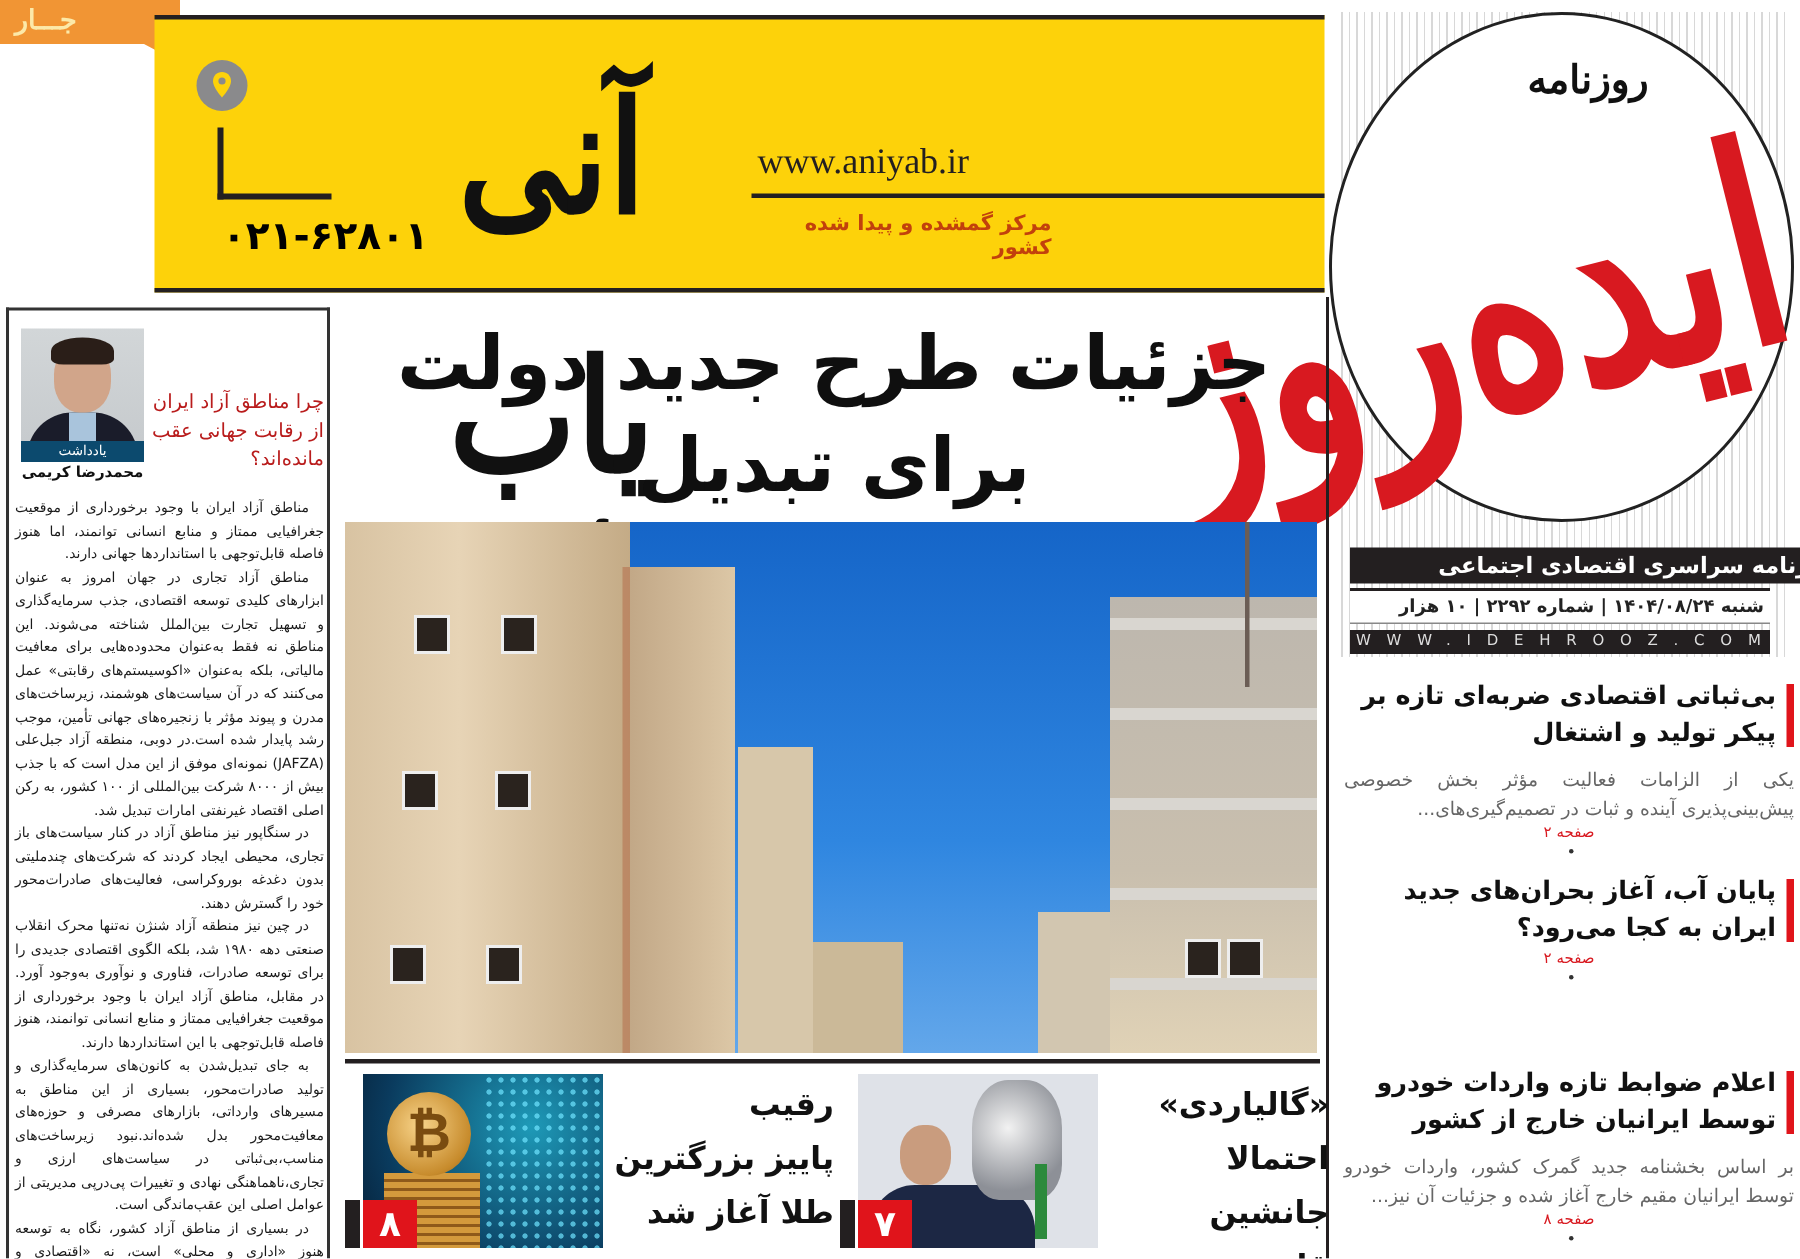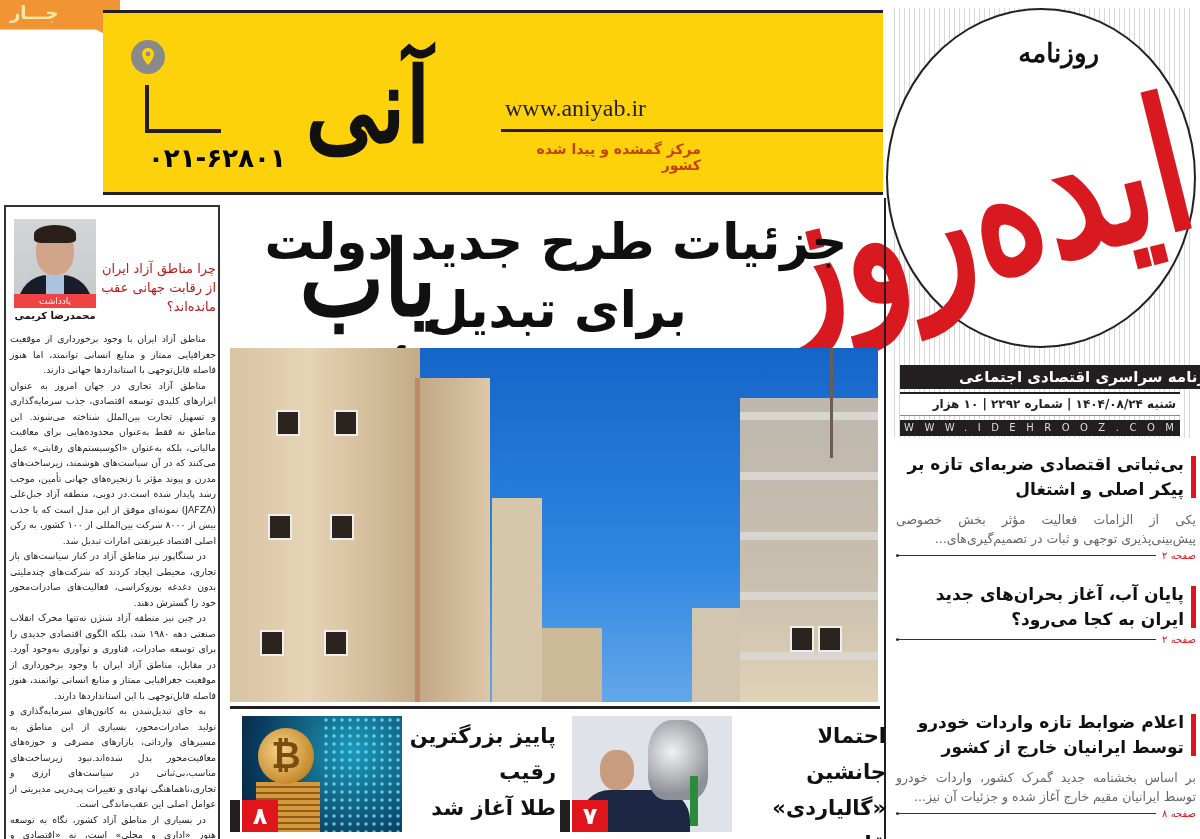--- a/index.html
+++ b/index.html
@@ -16,21 +16,21 @@
     #ad-banner .pin-circle svg { width: 18px; height: 20px; }
     #ad-banner .bracket { left: 42px; top: 72px; width: 76px; height: 48px; border-left: 4px solid #231f20; border-bottom: 4px solid #231f20; }
     #ad-banner .phone { left: 45px; top: 130px; font-family: "DejaVu Sans", sans-serif; font-size: 26px; font-weight: bold; color: #000000; letter-spacing: 1px; }
     #ad-banner .brand { left: 140px; top: 18px; width: 250px; height: 155px; font-family: "DejaVu Serif", serif; font-size: 90px; line-height: 150px; color: #111; font-weight: bold; direction: rtl; text-align: center; transform: scaleY(1.15); }
     #ad-banner .url-line { left: 398px; top: 116px; width: 382px; height: 3px; background: #231f20; }
     #ad-banner .url { left: 402px; top: 82px; font-family: "Liberation Serif", serif; font-size: 24px; color: #231f20; }
     #ad-banner .tagline { left: 398px; top: 128px; width: 200px; font-size: 14px; font-weight: bold; color: #c2410c; }
 
     
     #corner-tab { left: 0; top: 0; width: 120px; height: 42px; background: #f08a1e; opacity: 0.9;
-      clip-path: polygon(0 0, 100% 0, 100% 70%, 92% 70%, 100% 100%, 80% 70%, 0 70%); }
+      clip-path: polygon(0 0, 100% 0, 100% 70%, 92% 70%, 100% 100%, 80% 70%, 0 70%); font-family: Liberation Serif, serif; }
     #corner-tab span { position: absolute; left: 10px; top: 2px; font-size: 18px; font-weight: bold; color: #fce7a0; letter-spacing: 3px; }
 
     
     #masthead { left: 884px; top: 0; width: 316px; height: 440px; }
     #masthead .stripes { position: absolute; left: 6px; top: 8px; width: 300px; height: 430px;
       background: repeating-linear-gradient(90deg, #ffffff 0 4px, #d8d8d8 4px 5px); }
     #masthead .circle { position: absolute; left: 2px; top: 8px; width: 310px; height: 340px; border-radius: 50%;
       background: #fff; border: 2px solid #222; }
     #masthead .ruz { position: absolute; left: 115px; top: 38px; width: 100px; font-size: 26px; font-weight: bold; color: #111; font-family: "DejaVu Serif", serif; }
     #masthead .logo { position: absolute; left: 10px; top: 70px; width: 300px; height: 280px; font-family: "DejaVu Serif", serif; font-size: 140px; font-weight: bold; color: #d81920; line-height: 260px; text-align: center; direction: rtl; transform: rotate(-14deg) scaleY(1.3); }
@@ -58,32 +58,32 @@
     #main-photo .win { position: absolute; width: 24px; height: 26px; background: #2a231e; border: 2px solid #eee; }
     #main-photo .crane { left: 600px; top: 0; width: 3px; height: 110px; background: #6b5d55; }
 
     
     #opinion { left: 4px; top: 205px; width: 216px; height: 634px; border: 2px solid #333; border-bottom: none; background: #fff; }
     #opinion .photo { position: absolute; left: 8px; top: 12px; width: 82px; height: 88px; background: linear-gradient(180deg, #d2d6d8 0%, #c5c9cc 100%); overflow: hidden; }
     #opinion .photo .head { position: absolute; left: 22px; top: 10px; width: 38px; height: 46px; border-radius: 45%; background: #d1a58a; }
     #opinion .photo .hair { position: absolute; left: 20px; top: 6px; width: 42px; height: 18px; border-radius: 50% 50% 20% 20%; background: #2a1e18; }
     #opinion .photo .suit { position: absolute; left: 4px; top: 56px; width: 74px; height: 40px; border-radius: 30px 30px 0 0; background: #1a1c2a; }
     #opinion .photo .shirt { position: absolute; left: 32px; top: 56px; width: 18px; height: 32px; background: #a9c4dc; }
-    #opinion .badge { position: absolute; left: 8px; top: 87px; width: 82px; height: 14px; background: #ef4444; color: #fff; font-size: 9px; text-align: center; line-height: 14px; direction: rtl; }
+    #opinion .badge { position: absolute; left: 8px; top: 87px; width: 82px; height: 14px; background: #0c4a6e; color: #fff; font-size: 9px; text-align: center; line-height: 14px; direction: rtl; }
     #opinion .author { position: absolute; left: 4px; top: 103px; width: 90px; font-size: 10px; font-weight: bold; text-align: center; direction: rtl; }
     #opinion .title { position: absolute; left: 94px; top: 52px; width: 116px; font-size: 13px; line-height: 19px; color: #b91c1c; direction: rtl; text-align: right; }
     #opinion .body { position: absolute; left: 4px; top: 124px; width: 206px; font-size: 9.3px; line-height: 15.5px; color: #1a1a1a; direction: rtl; text-align: justify; }
     #opinion .body p { text-indent: 10px; }
 
     
     .news { position: absolute; left: 896px; width: 300px; direction: rtl; }
     .news .hl { position: relative; padding-right: 12px; font-size: 17px; font-weight: 900; line-height: 25px; color: #111; text-align: right; }
     .news .hl::before { content: ""; position: absolute; right: 0; top: 4px; width: 5px; height: 42px; background: #e0141b; }
     .news .summary { margin-top: 8px; font-size: 12.5px; line-height: 19px; color: #666; text-align: justify; }
-    .news .ref { margin-top: 2px; display: flex; align-items: center; gap: 6px; }
+    .news .ref { margin-top: 2px; display: flex; align-items: center; gap: 6px; flex-direction: column; }
     .news .ref .page { color: #d81920; font-size: 10px; }
     .news .ref .line { flex: 1; height: 1px; background: #333; position: relative; }
     .news .ref .line::after { content: ""; position: absolute; left: 0; top: -1px; width: 3px; height: 3px; border-radius: 50%; background: #333; }
 
     
     #bottom-rule { left: 230px; top: 706px; width: 650px; height: 3px; background: #231f20; }
     .teaser { position: absolute; top: 712px; height: 127px; }
     .teaser .pic { position: absolute; left: 12px; top: 4px; width: 160px; height: 116px; overflow: hidden; }
     .teaser .num { position: absolute; left: 12px; top: 88px; width: 36px; height: 32px; background: #e0141b; color: #fff; font-size: 24px; font-weight: bold; text-align: center; line-height: 32px; }
     .teaser .numbar { position: absolute; left: 0; top: 88px; width: 10px; height: 32px; background: #231f20; }
@@ -176,22 +176,22 @@
   <div class="win" style="left:104px; top:62px"></div>
   <div class="win" style="left:38px; top:166px"></div>
   <div class="win" style="left:100px; top:166px"></div>
   <div class="win" style="left:30px; top:282px"></div>
   <div class="win" style="left:94px; top:282px"></div>
   <div class="win" style="left:560px; top:278px"></div>
   <div class="win" style="left:588px; top:278px"></div>
 </div>
 
 <div class="news" style="top:452px;">
-  <div class="hl">بی‌ثباتی اقتصادی ضربه‌ای تازه بر پیکر اصلی و اشتغال</div>
-  <div class="summary">یکی از الزامات فعالیت مؤثر بخش خصوصی پیش‌بینی‌پذیری توجهی و ثبات در تصمیم‌گیری‌های...</div>
+  <div class="hl">بی‌ثباتی اقتصادی ضربه‌ای تازه بر پیکر تولید و اشتغال</div>
+  <div class="summary">یکی از الزامات فعالیت مؤثر بخش خصوصی پیش‌بینی‌پذیری آینده و ثبات در تصمیم‌گیری‌های...</div>
   <div class="ref">
     <span class="page">صفحه ۲</span>
     <span class="line"></span>
   </div>
 </div>
 
 <div class="news" style="top:582px;">
   <div class="hl">پایان آب، آغاز بحران‌های جدید ایران به کجا می‌رود؟</div>
   <div class="ref">
     <span class="page">صفحه ۲</span>
@@ -212,33 +212,33 @@
 
 <div id="teaser-bitcoin" class="teaser" style="left:230px; width:330px;">
   <div class="pic">
     <div class="dots"></div>
     <div class="stack"></div>
     <div class="coin">₿</div>
   </div>
   <div class="numbar"></div>
   <div class="num">۸</div>
   <div class="txt">
+    <div>رقیب</div>
     <div>پاییز بزرگترین</div>
-    <div>رقیب</div>
     <div>طلا آغاز شد</div>
   </div>
 </div>
 
 <div id="teaser-gallardi" class="teaser" style="left:560px; width:320px;">
   <div class="pic">
     <div class="body2"></div>
     <div class="man"></div>
     <div class="cup"></div>
     <div class="ribbon"></div>
   </div>
   <div class="numbar"></div>
   <div class="num">۷</div>
   <div class="txt">
+    <div>«گالیاردی»</div>
     <div>احتمالا جانشین</div>
-    <div>«گالیاردی»</div>
     <div>قلعه‌نویی است!</div>
   </div>
 </div>
 
 </body></html>

